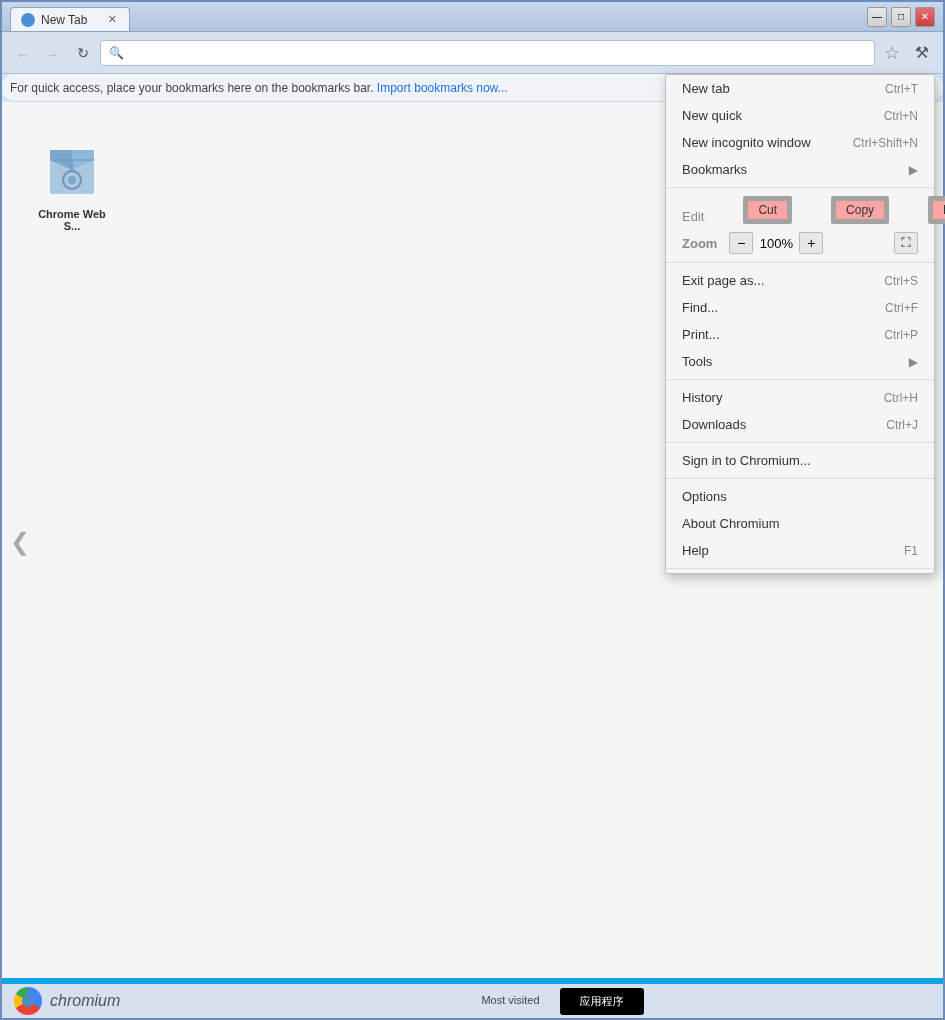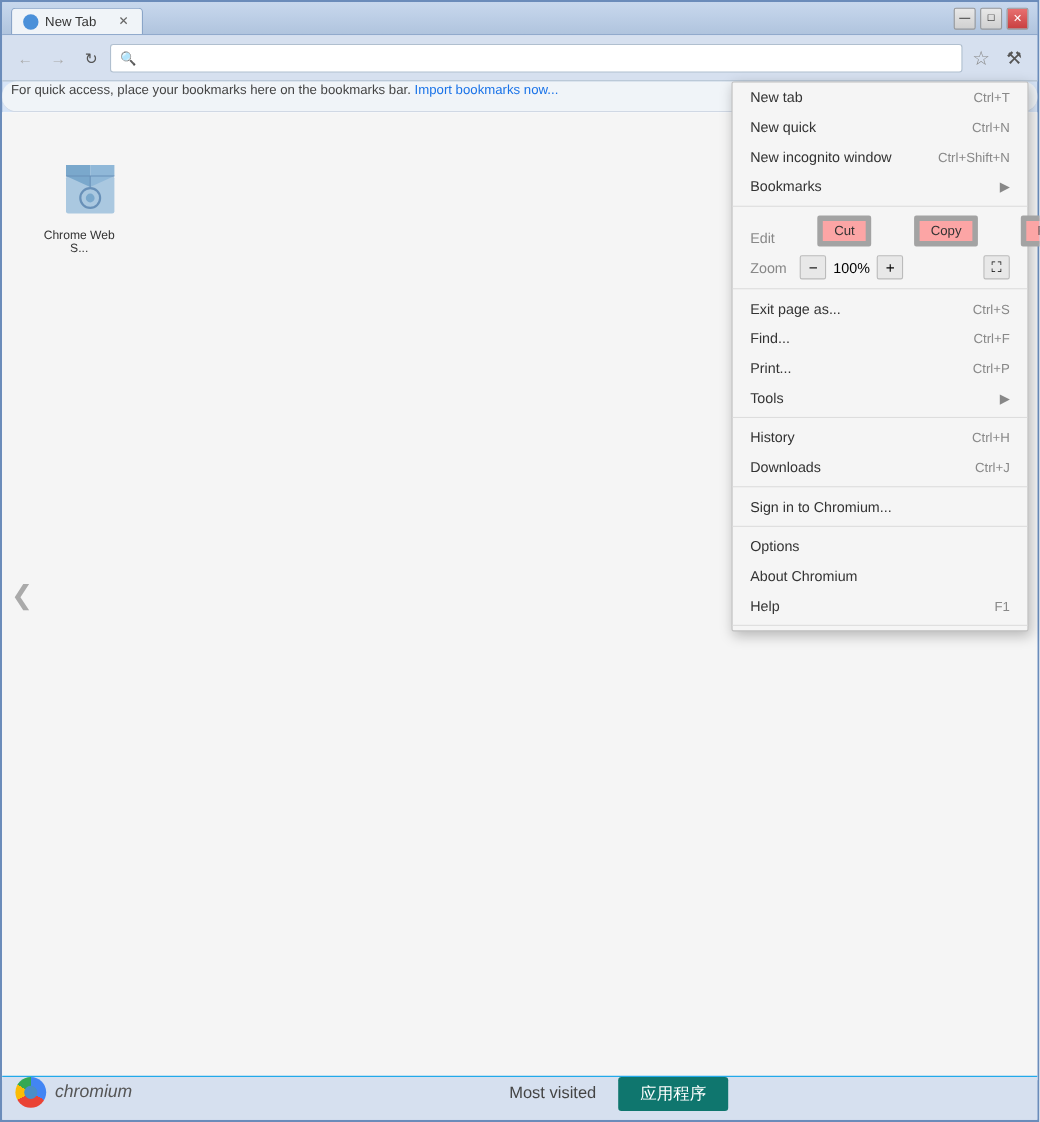--- a/index.html
+++ b/index.html
@@ -151,21 +151,21 @@
       color: #555;
       font-size: 16px;
     }
 
     
     .bookmarks-bar {
       height: 28px;
       background: #f0f4f8;
       border-bottom: 1px solid #d0d8e4;
       display: flex;
-      align-items: flex-start;
+      align-items: center;
       padding: 0 8px;
       font-size: 12px;
       color: #444;
       border-radius: 13px;
     }
 
     .bookmarks-bar a {
       color: #1a73e8;
       text-decoration: none;
     }
@@ -188,24 +188,25 @@
 
     .apps-grid {
       padding: 40px 30px;
       display: flex;
       gap: 20px;
     }
 
     .app-item {
       display: flex;
       flex-direction: column;
-      align-items: flex-end;
+      align-items: center;
       gap: 6px;
       width: 80px;
       cursor: pointer;
+      font-weight: bold;
     }
 
     .app-icon {
       width: 60px;
       height: 60px;
       display: flex;
       align-items: center;
       justify-content: center;
     }
 
@@ -234,23 +235,23 @@
     }
 
     
     .bottom-bar {
       position: absolute;
       bottom: 0;
       left: 0;
       right: 0;
       height: 40px;
       background: #d6e0ef;
-      border-top: 1px solid #0ea5e9;
-      display: flex;
-      align-items: flex-start;
+      border-top: 6px solid #0ea5e9;
+      display: flex;
+      align-items: center;
     }
 
     .chromium-logo {
       width: 160px;
       display: flex;
       align-items: center;
       gap: 8px;
       padding: 0 12px;
     }
 
@@ -281,28 +282,28 @@
 
     .bottom-tabs {
       flex: 1;
       display: flex;
       justify-content: center;
       gap: 0;
     }
 
     .bottom-tab {
       padding: 6px 20px;
-      font-size: 15px;
+      font-size: 11px;
       color: #444;
       cursor: pointer;
       border-radius: 3px;
     }
 
     .bottom-tab.active {
-      background: #0f766e;
+      background: #000000;
       color: white;
       font-family: Liberation Serif, serif;
     }
 
     
     .dropdown-menu {
       position: absolute;
       top: 72px;
       right: 8px;
       width: 270px;
@@ -368,20 +369,21 @@
       display: flex;
       align-items: center;
       padding: 4px 16px;
       gap: 4px;
     }
 
     .zoom-label {
       color: #888;
       font-size: 13px;
       margin-right: 8px;
+      font-weight: bold;
     }
 
     .zoom-btn {
       width: 24px;
       height: 22px;
       border: 1px solid #bbb;
       background: #e8e8e8;
       border-radius: 2px;
       cursor: pointer;
       font-size: 14px;

